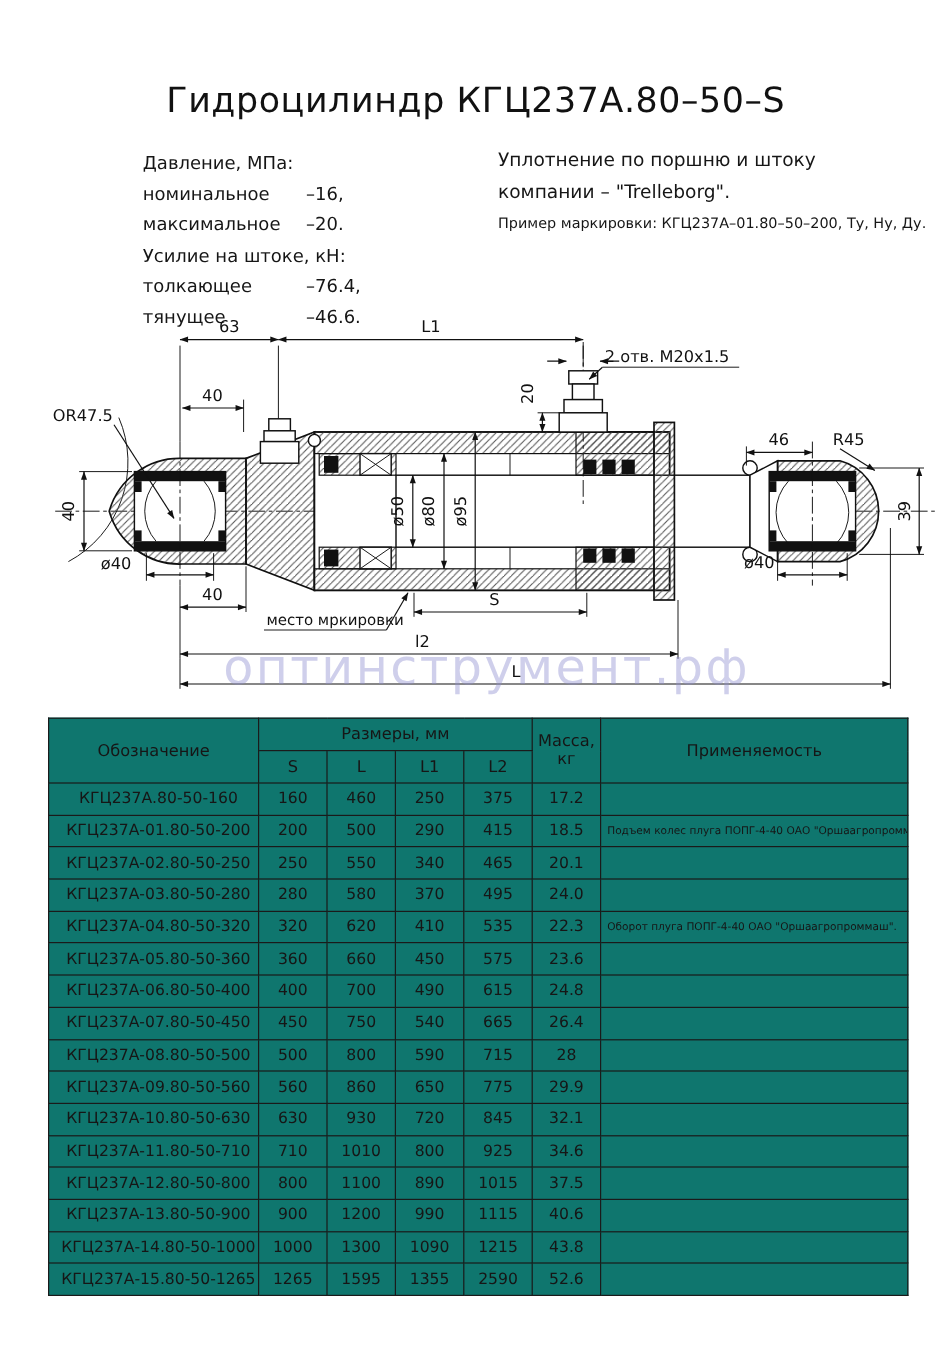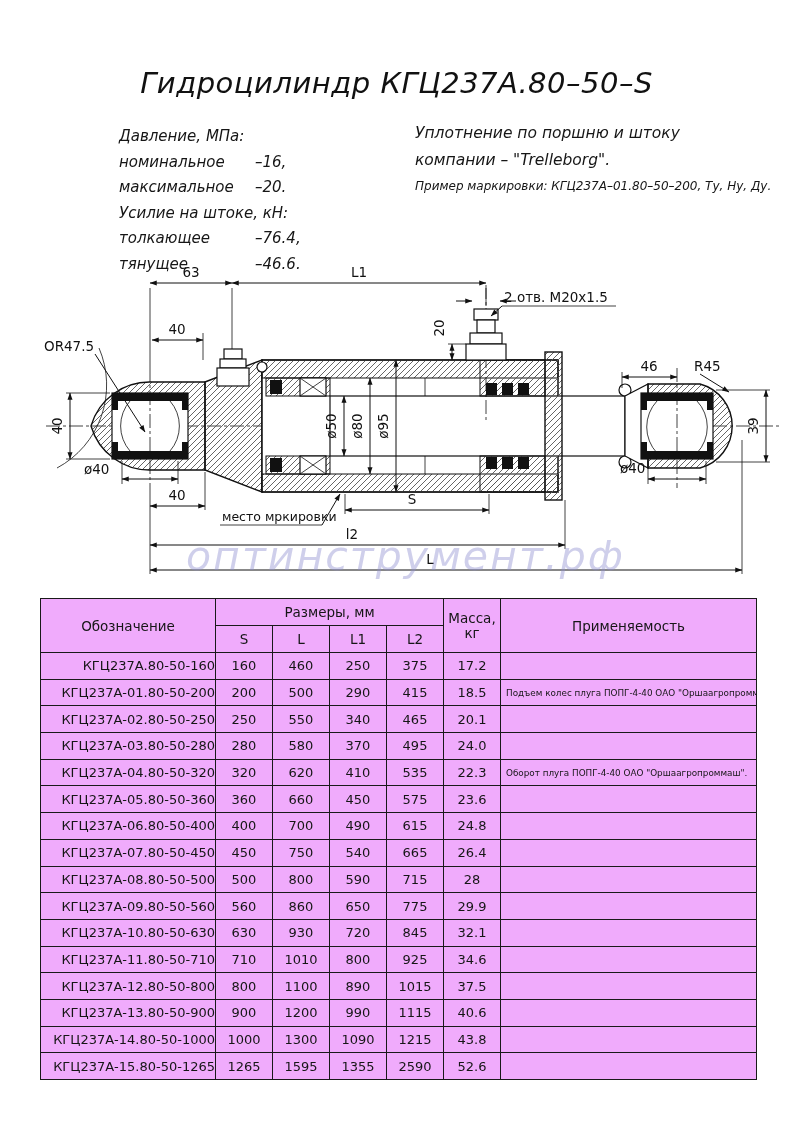--- a/index.html
+++ b/index.html
@@ -1,21 +1,21 @@
 <!DOCTYPE html>
 <html><head>
 <meta charset="utf-8">
 <style>
   html,body { margin:0; padding:0; }
   body {
     width:793px; height:1123px; position:relative; overflow:hidden;
     background:#ffffff; color:#161616;
     font-family:"DejaVu Sans", sans-serif;
   }
-  .abs { position:absolute;font-style:italic; }
+  .abs { position:absolute; }
 
   .page-title {
     left:0; right:0; top:66px; text-align:center;
     font-size:29px; letter-spacing:0.5px; color:#111;
   }
 
   .specs { left:119px; top:124px; width:300px; font-size:15px; line-height:25.5px; }
   .spec-row { position:relative; height:25.5px; white-space:nowrap; }
   .spec-row .val { position:absolute; left:136px; }
 
@@ -36,26 +36,26 @@
   .cl { stroke:#111; stroke-width:0.8; fill:none; stroke-dasharray:14 3 3 3; }
 
   .watermark {
     left:186px; top:492px; z-index:2; pointer-events:none;
     font-size:41px; letter-spacing:2px; color:#8f8fd0; opacity:0.42; white-space:nowrap;margin-top:40px;
   }
 
   table.spec-table {
     position:absolute; left:40px; top:598px; z-index:3;
     border-collapse:collapse; table-layout:fixed; width:716px;
-    background:#f0abfc; font-size:13px; color:#161616;
+    background:#0f766e; font-size:13px; color:#161616;
   }
   .spec-table th, .spec-table td { border:1px solid #1a1a1a; font-weight:400; padding:0; }
   .spec-table thead th { font-size:13.5px; height:26px; text-align:center; }
   .spec-table tbody td { height:25.7px; text-align:center; font-size:13px; white-space:nowrap; overflow:hidden; }
-  .spec-table tbody td.c0 { text-align:right; padding-left:8px; }
+  .spec-table tbody td.c0 { text-align:center; padding-left:8px; }
   .spec-table tbody td.c6 { text-align:left; padding-left:5px; font-size:8.8px; }
   .mass-head div { line-height:15px; }
 </style>
 </head>
 <body>
 
 <div class="abs page-title">Гидроцилиндр КГЦ237А.80–50–S</div>
 
 <div class="abs specs">
   <div class="spec-row"><span>Давление, МПа:</span></div>

